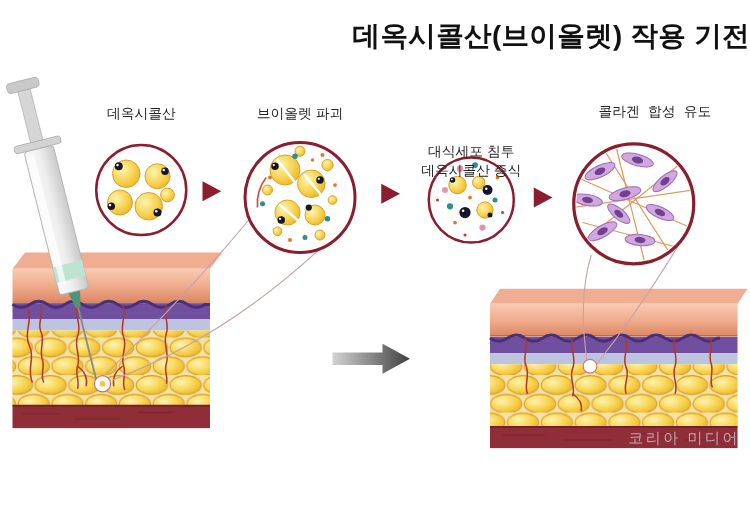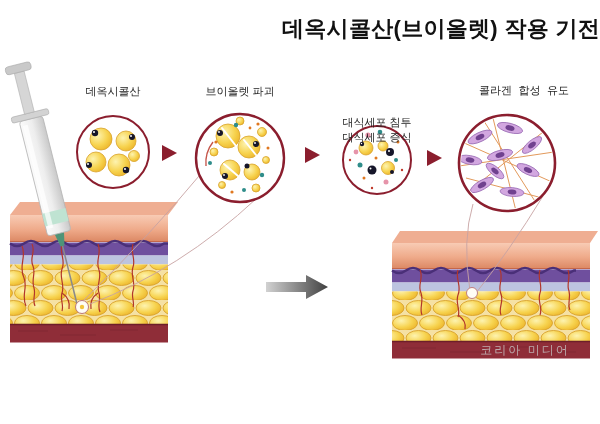--- a/index.html
+++ b/index.html
@@ -7,21 +7,21 @@
   .page { position:relative; width:600px; height:424px; background:#ffffff; overflow:hidden; }
   .title { position:absolute; top:14px; left:0; width:100%; text-align:right;
            font-size:22px; font-weight:bold; color:#111; letter-spacing:.3px; }
   .svg-stage { position:absolute; left:0; top:0; }
   .stage-label { position:absolute; font-size:11px; color:#222; text-align:center; line-height:1.35; font-weight:500; }
   .l1 { left:73px;  top:84px;  width:80px;  }
   .l2 { left:188px; top:84px;  width:104px; }
   .l3 { left:315px; top:77px;  width:124px;margin-top:38px; }
   .l4 { left:462px; top:84px;  width:124px;font-family:Liberation Mono, monospace; }
   .ln { display:block; }
-  .watermark { position:absolute; left:458px; top:342px; width:134px; text-align:center;
+  .watermark { position:absolute; left:458px; top:342px; width:134px; text-align:right;
                font-size:12px; color:rgba(200,200,200,0.8); letter-spacing:2px; }
   
   .fat  { fill:url(#gFat); stroke:#d8a22c; stroke-width:.8; }
   .nuc  { fill:#16162a; }
   .hl   { fill:#ffffff; }
   .teal { fill:#2f8d8a; }
   .org  { fill:#e07820; }
   .pink { fill:#e694aa; }
   .red  { fill:#c0392b; }
   .sbody{ fill:#d2a7e0; stroke:#9a6cb5; stroke-width:.8; }
@@ -284,20 +284,20 @@
   <div class="title">데옥시콜산(브이올렛) 작용 기전</div>
 
   <div class="stage-label l1">
     <span class="ln">데옥시콜산</span>
   </div>
   <div class="stage-label l2">
     <span class="ln">브이올렛 파괴</span>
   </div>
   <div class="stage-label l3">
     <span class="ln">대식세포 침투</span>
-    <span class="ln">대식세포 증식</span>
+    <span class="ln">데옥시콜산 증식</span>
   </div>
   <div class="stage-label l4">
     <span class="ln">콜라겐 합성 유도</span>
   </div>
 
   <div class="watermark">코리아 미디어</div>
 </div>
 
 </body></html>

